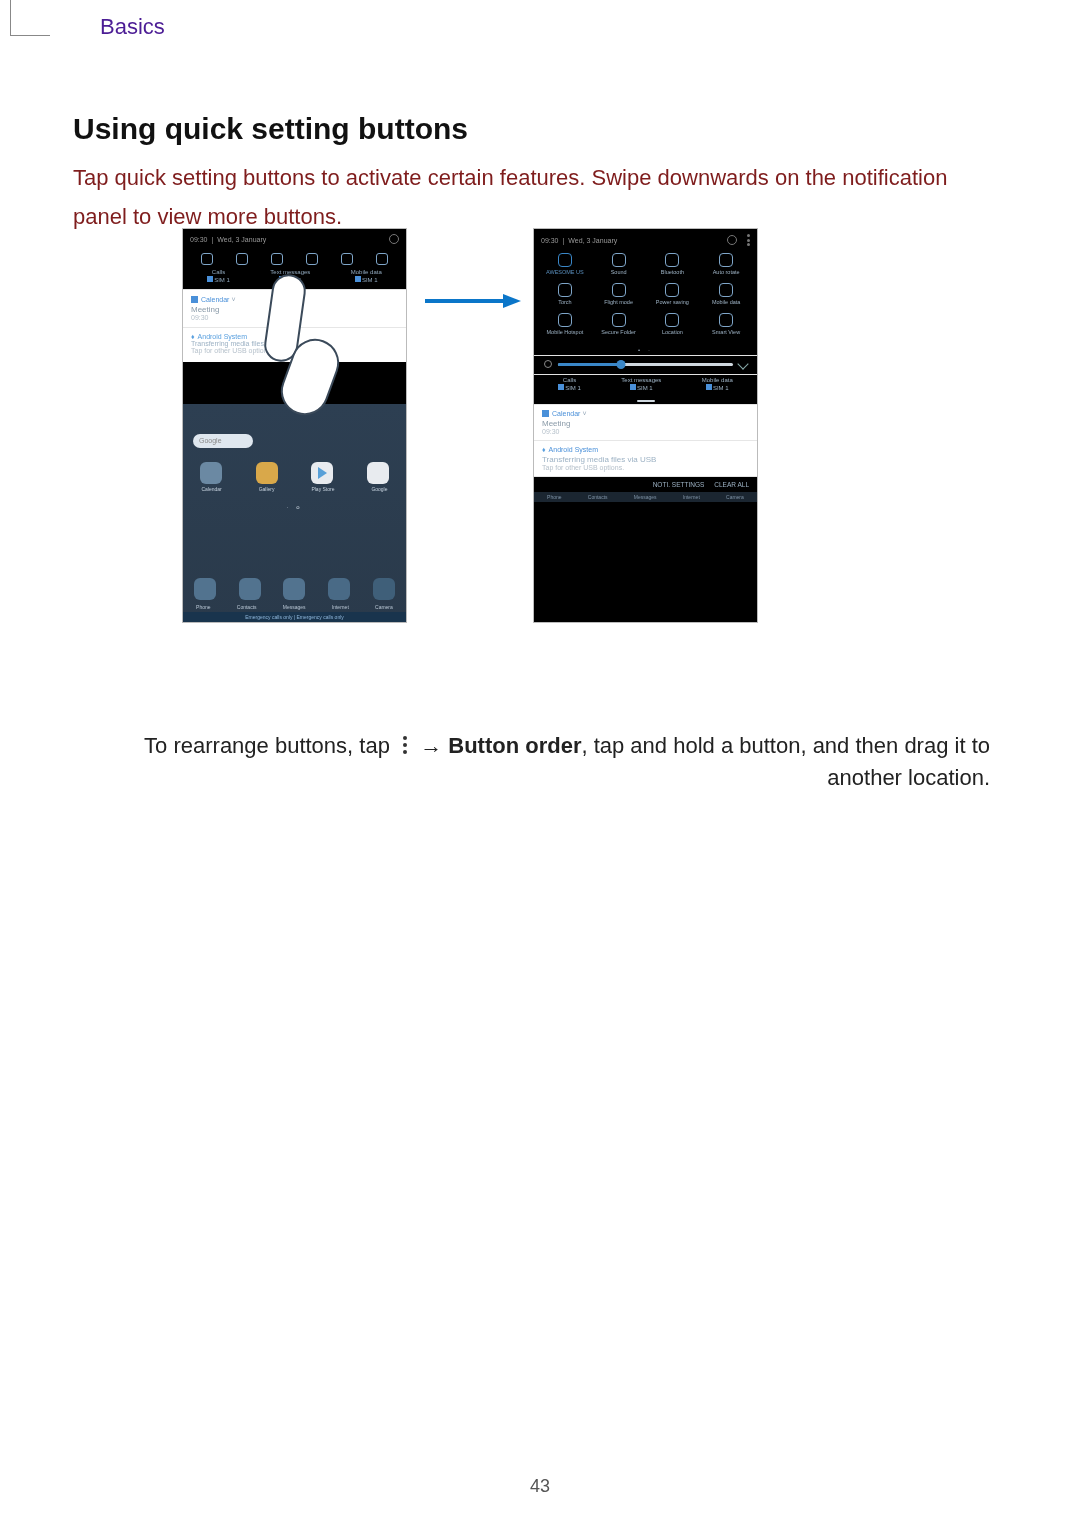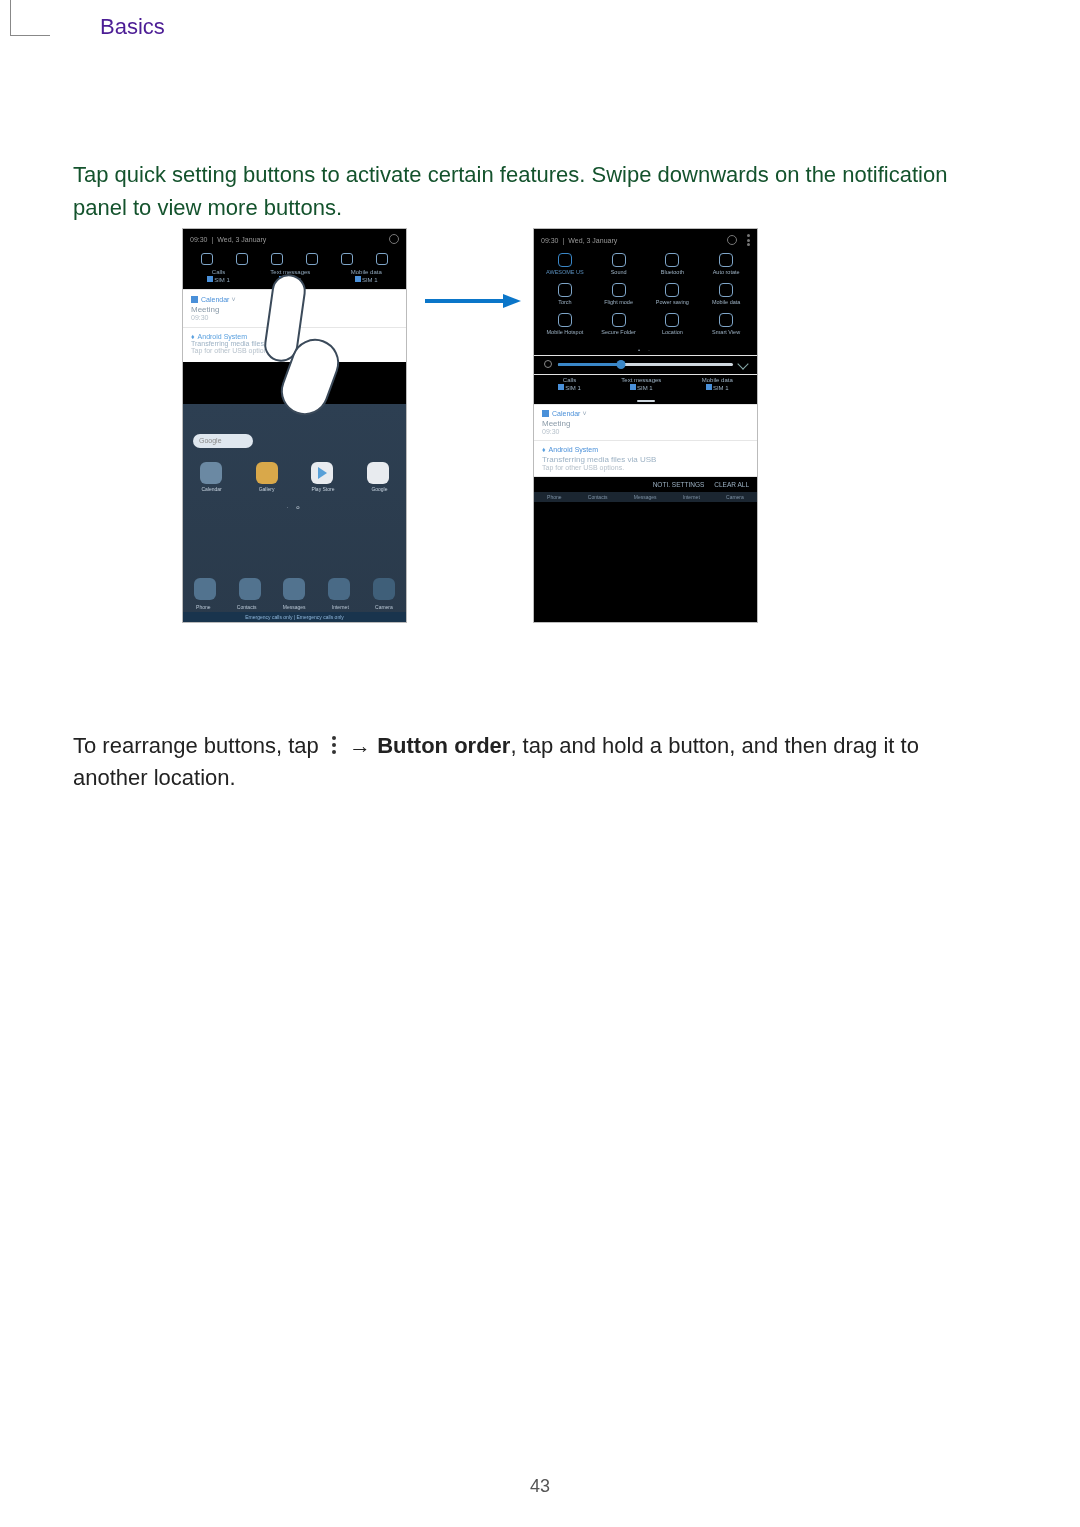--- a/index.html
+++ b/index.html
@@ -5,23 +5,23 @@
   * { box-sizing: border-box; margin: 0; padding: 0; }
   html, body { width: 1080px; height: 1527px; background: #fff; font-family: Arial, Helvetica, sans-serif; color: #222; }
   .page { position: relative; width: 1080px; height: 1527px; }
 
   
   .header-rule { position: absolute; left: 10px; top: 0; width: 40px; height: 36px; border-left: 1px solid #888; border-bottom: 1px solid #888; }
   .breadcrumb { position: absolute; left: 100px; top: 14px; font-size: 22px; color: #4c1d95; }
 
   
   .h2 { position: absolute; left: 73px; top: 112px; font-size: 30px; font-weight: 700; color: #111; }
-  .p1 { position: absolute; left: 73px; top: 158px; right: 90px; font-size: 22px; line-height: 33px; color: #14532d; }
+  .p1 { position: absolute; left: 73px; top: 158px; right: 90px; font-size: 22px; line-height: 39px; color: #7f1d1d; }
   .p2 { position: absolute; left: 73px; top: 660px; right: 70px; font-size: 22px; line-height: 32px; color: #222; }
-  .p3 { position: absolute; left: 73px; top: 730px; right: 90px; font-size: 22px; line-height: 32px; color: #222; }
+  .p3 { position: absolute; left: 73px; top: 730px; right: 90px; font-size: 22px; line-height: 32px; color: #222; text-align: right; }
   .bold { font-weight: 700; }
   .more-icon-inline { display: inline-block; vertical-align: -2px; width: 10px; height: 20px; position: relative; margin: 0 4px; }
   .more-icon-inline span { position: absolute; left: 3px; width: 4px; height: 4px; background: #333; border-radius: 50%; }
   .more-icon-inline .d1 { top: 1px; } .more-icon-inline .d2 { top: 8px; } .more-icon-inline .d3 { top: 15px; }
 
   .pagenum { position: absolute; left: 0; right: 0; bottom: 30px; text-align: center; font-size: 18px; color: #555; }
 
   
   .phone { position: absolute; width: 225px; height: 395px; border: 1px solid #bbb; background: #000000; overflow: hidden; font-size: 7px; color: #888; }
   .phoneA { left: 182px; top: 228px; }
@@ -111,20 +111,21 @@
   .pb-bottom { display: flex; justify-content: flex-end; gap: 10px; padding: 4px 8px; font-size: 6.5px; color: #9db2c4; border-top: 1px solid #e6e6e6; }
   .pb-nav { height: 10px; background: #1b2631; display: flex; justify-content: space-around; align-items: center; font-size: 5px; color: #7f93a6; }
 </style>
 </head>
 <body>
 
 <div class="page">
   <div class="header-rule"></div>
   <div class="breadcrumb">Basics</div>
 
+  <div class="h2">Using quick setting buttons</div>
   <div class="p1">Tap quick setting buttons to activate certain features. Swipe downwards on the notification panel to view more buttons.</div>
 
   <div class="phone phoneA">
     <div class="pa-status">
       <span>09:30</span>
       <span>|</span>
       <span>Wed, 3 January</span>
       <span class="sp"></span>
       <span class="pa-gear"></span>
     </div>

